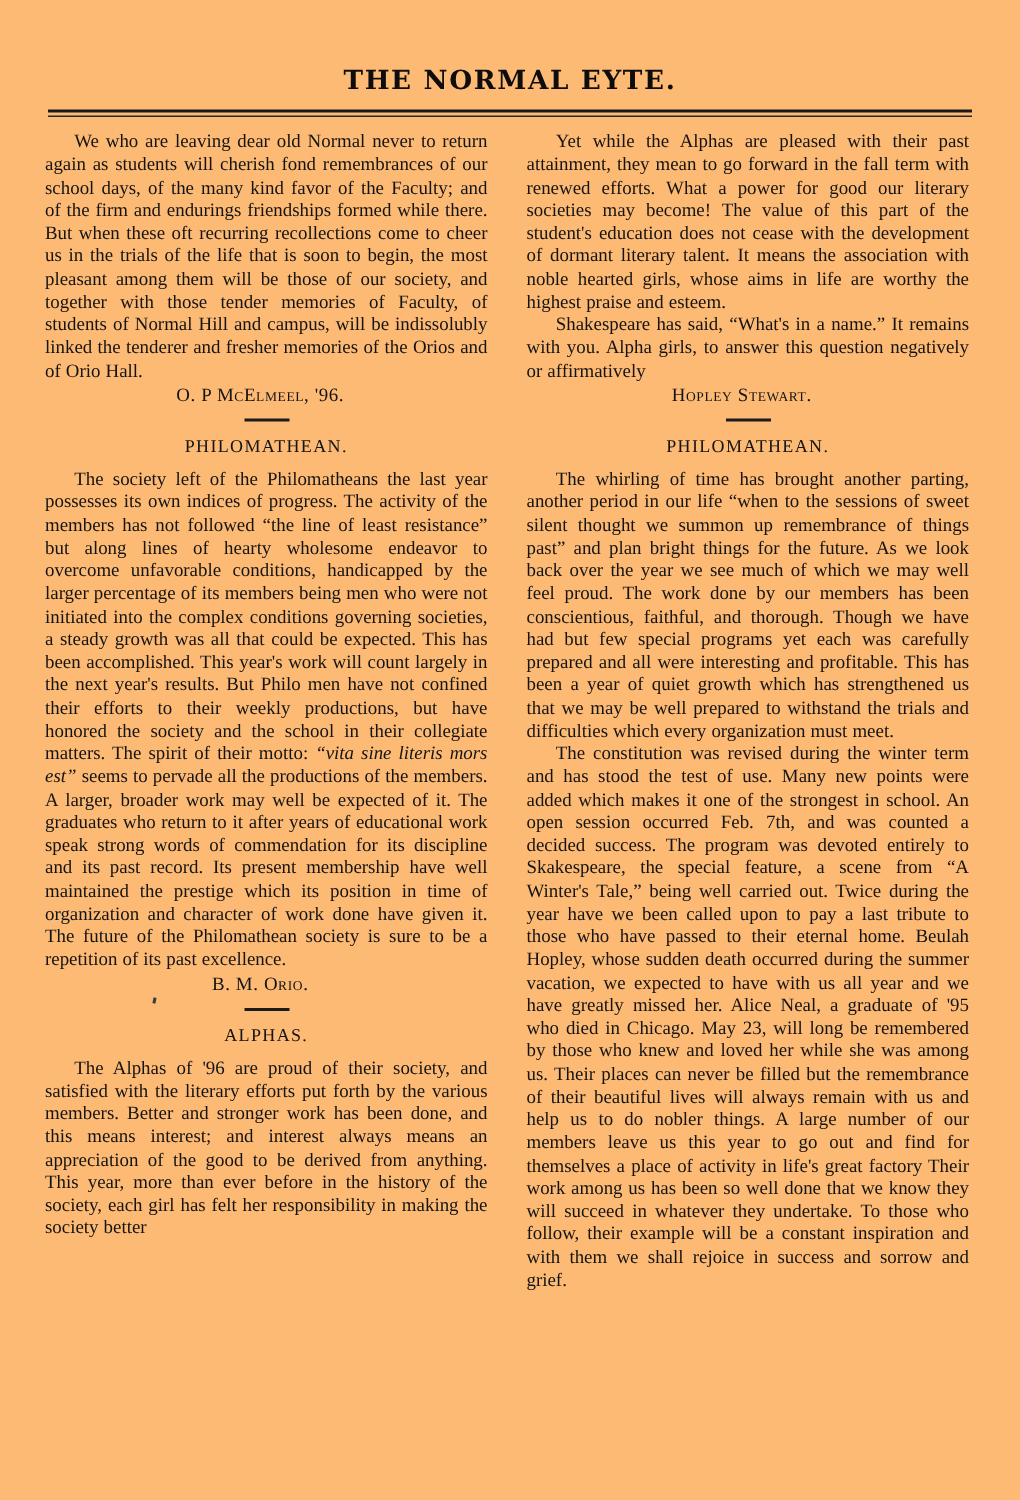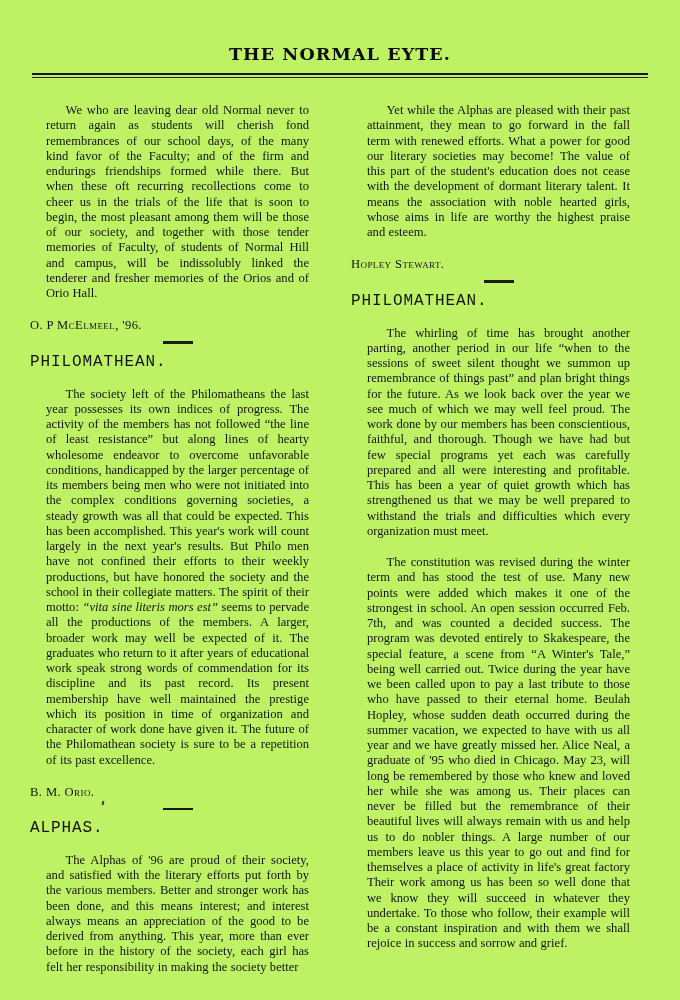--- a/index.html
+++ b/index.html
@@ -4,21 +4,21 @@
 <style>
   html, body {
     margin: 0;
     padding: 0;
     background: #ffffff;
   }
   .page {
     position: relative;
     width: 680px;
     height: 1000px;
-    background: #bef264;
+    background: #fdba74;
     overflow: hidden;
     font-family: "Liberation Serif", "DejaVu Serif", serif;
     color: #141414;
     box-sizing: border-box;
   }
   .masthead {
     text-align: center;
     font-family: "DejaVu Serif", "Liberation Serif", serif;
     font-weight: bold;
     font-size: 17.5px;
@@ -37,36 +37,37 @@
     display: flex;
     margin: 9px 30px 0 30px;
     gap: 26px;
     align-items: flex-start;
   }
   .col {
     width: 295px;
     flex: 0 0 295px;
   }
   p.body {
-    margin: 16px;
+    margin: 0;
     font-size: 12.6px;
     line-height: 15.25px;
     text-align: justify;
     text-indent: 1.55em;
     word-spacing: 0.02em;
     hyphens: none;
   }
   .sec-head {
-    font-size: 16px;
+    text-align: center;
+    font-size: 12px;
     letter-spacing: 0.9px;
     margin: 9px 0 7px 0;
-    font-family: Liberation Mono, monospace;
+    font-family: Liberation Serif, serif;
   }
   .byline {
-    text-align: left;
+    text-align: center;
     font-size: 12.6px;
     line-height: 16px;
     margin: 0;
     padding-right: 8px;
     font-variant: small-caps;
     letter-spacing: 0.4px;
   }
   .rule-short {
     width: 30px;
     height: 2.1px;
@@ -118,20 +119,21 @@
       <div class="rule-short"></div>
 
       <div class="sec-head">ALPHAS.</div>
       <p class="body">The Alphas of '96 are proud of their society, and satisfied with the literary efforts put forth by the various members. Better and stronger work has been done, and this means interest; and interest always means an appreciation of the good to be derived from anything. This year, more than ever before in the history of the society, each girl has felt her responsibility in making the society better</p>
 
     </div>
 
     <div class="col">
 
       <p class="body">Yet while the Alphas are pleased with their past attainment, they mean to go forward in the fall term with renewed efforts. What a power for good our literary societies may become! The value of this part of the student's education does not cease with the development of dormant literary talent. It means the association with noble hearted girls, whose aims in life are worthy the highest praise and esteem.</p>
+      <p class="body">Shakespeare has said, “What's in a name.” It remains with you. Alpha girls, to answer this question negatively or affirmatively</p>
       <p class="byline">Hopley Stewart.</p>
 
       <div class="rule-short"></div>
 
       <div class="sec-head">PHILOMATHEAN.</div>
       <p class="body">The whirling of time has brought another parting, another period in our life “when to the sessions of sweet silent thought we summon up remembrance of things past” and plan bright things for the future. As we look back over the year we see much of which we may well feel proud. The work done by our members has been conscientious, faithful, and thorough. Though we have had but few special programs yet each was carefully prepared and all were interesting and profitable. This has been a year of quiet growth which has strengthened us that we may be well prepared to withstand the trials and difficulties which every organization must meet.</p>
       <p class="body">The constitution was revised during the winter term and has stood the test of use. Many new points were added which makes it one of the strongest in school. An open session occurred Feb. 7th, and was counted a decided success. The program was devoted entirely to Skakespeare, the special feature, a scene from “A Winter's Tale,” being well carried out. Twice during the year have we been called upon to pay a last tribute to those who have passed to their eternal home. Beulah Hopley, whose sudden death occurred during the summer vacation, we expected to have with us all year and we have greatly missed her. Alice Neal, a graduate of '95 who died in Chicago. May 23, will long be remembered by those who knew and loved her while she was among us. Their places can never be filled but the remembrance of their beautiful lives will always remain with us and help us to do nobler things. A large number of our members leave us this year to go out and find for themselves a place of activity in life's great factory Their work among us has been so well done that we know they will succeed in whatever they undertake. To those who follow, their example will be a constant inspiration and with them we shall rejoice in success and sorrow and grief.</p>
 
     </div>
 

